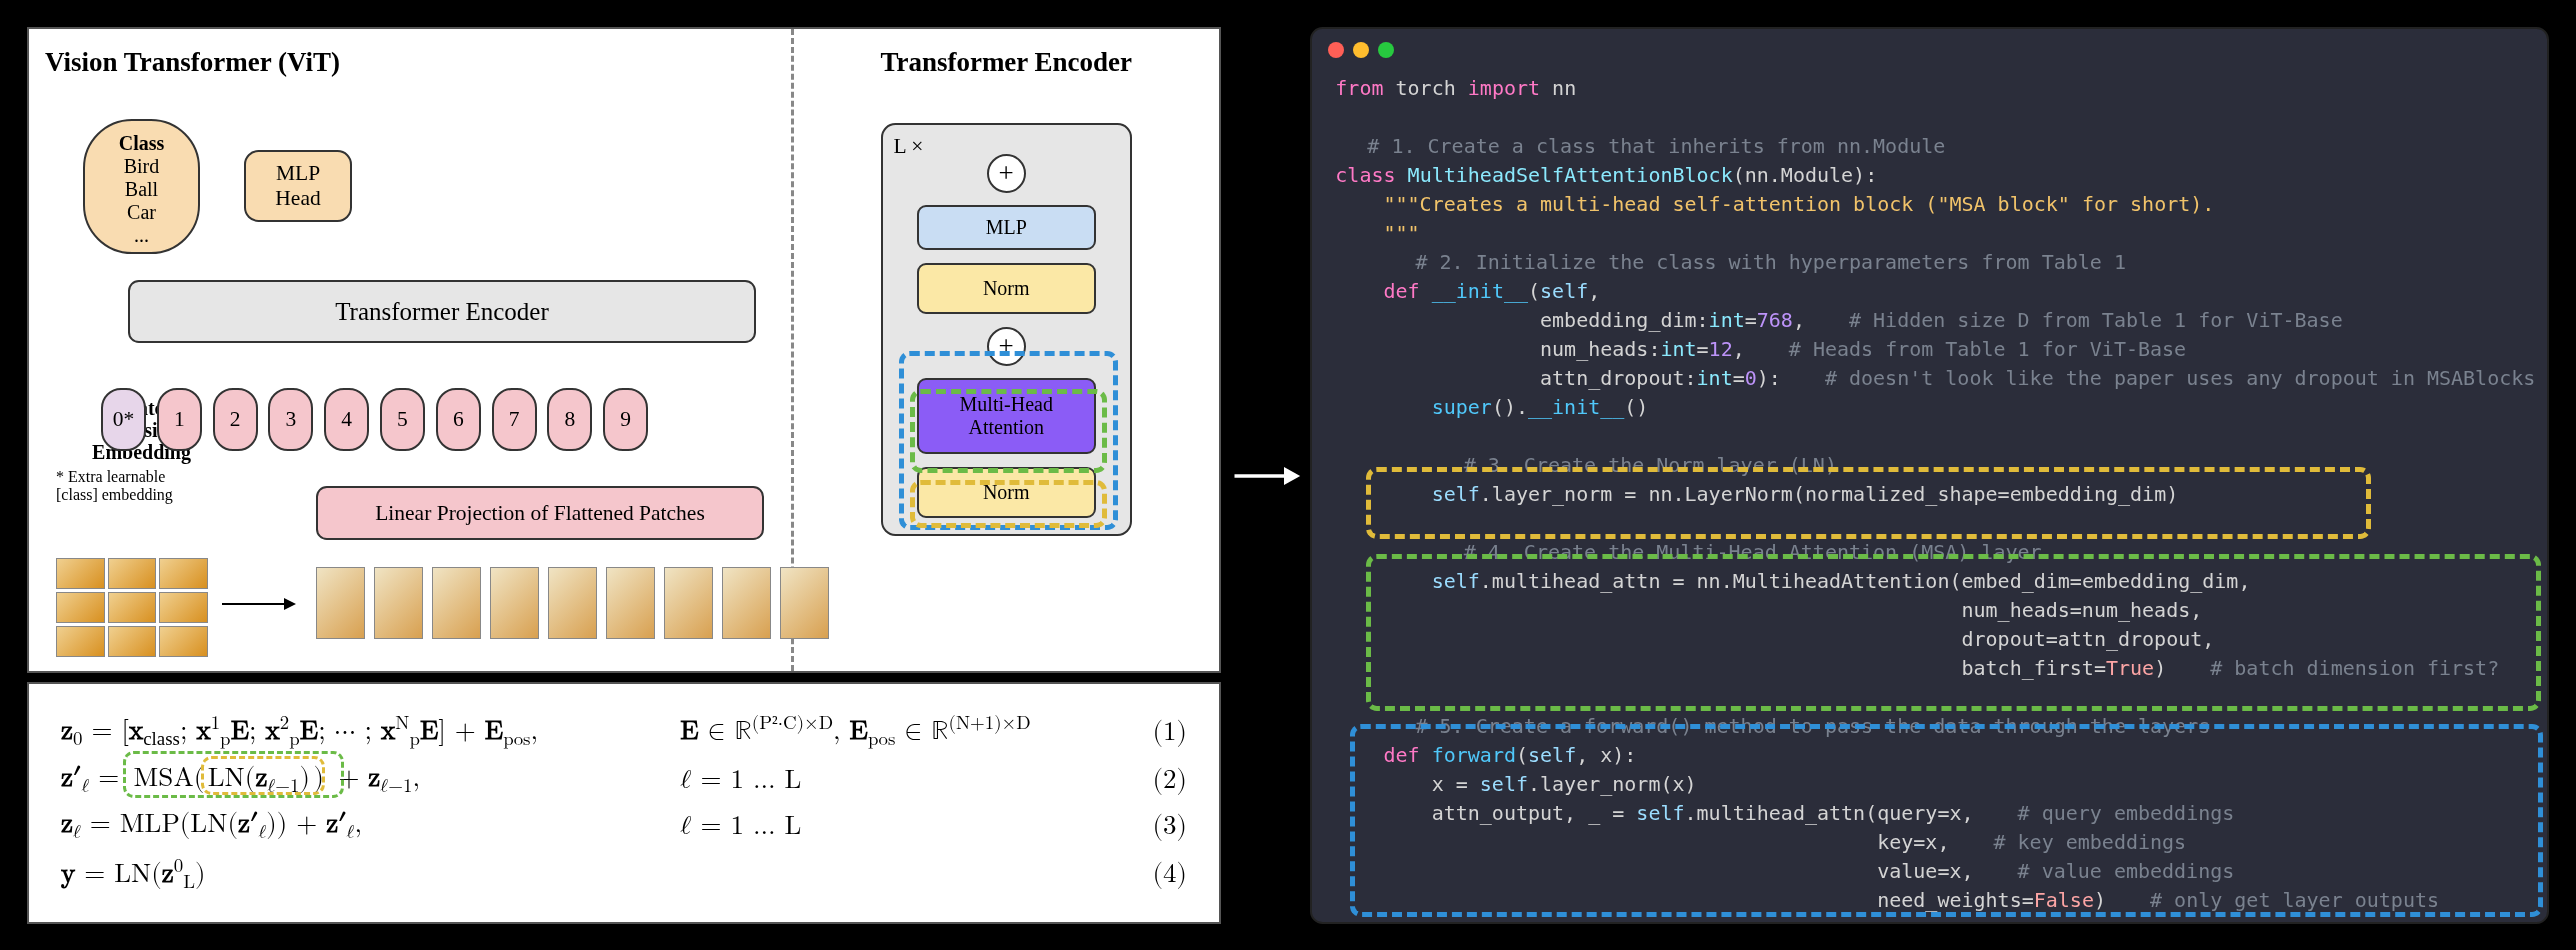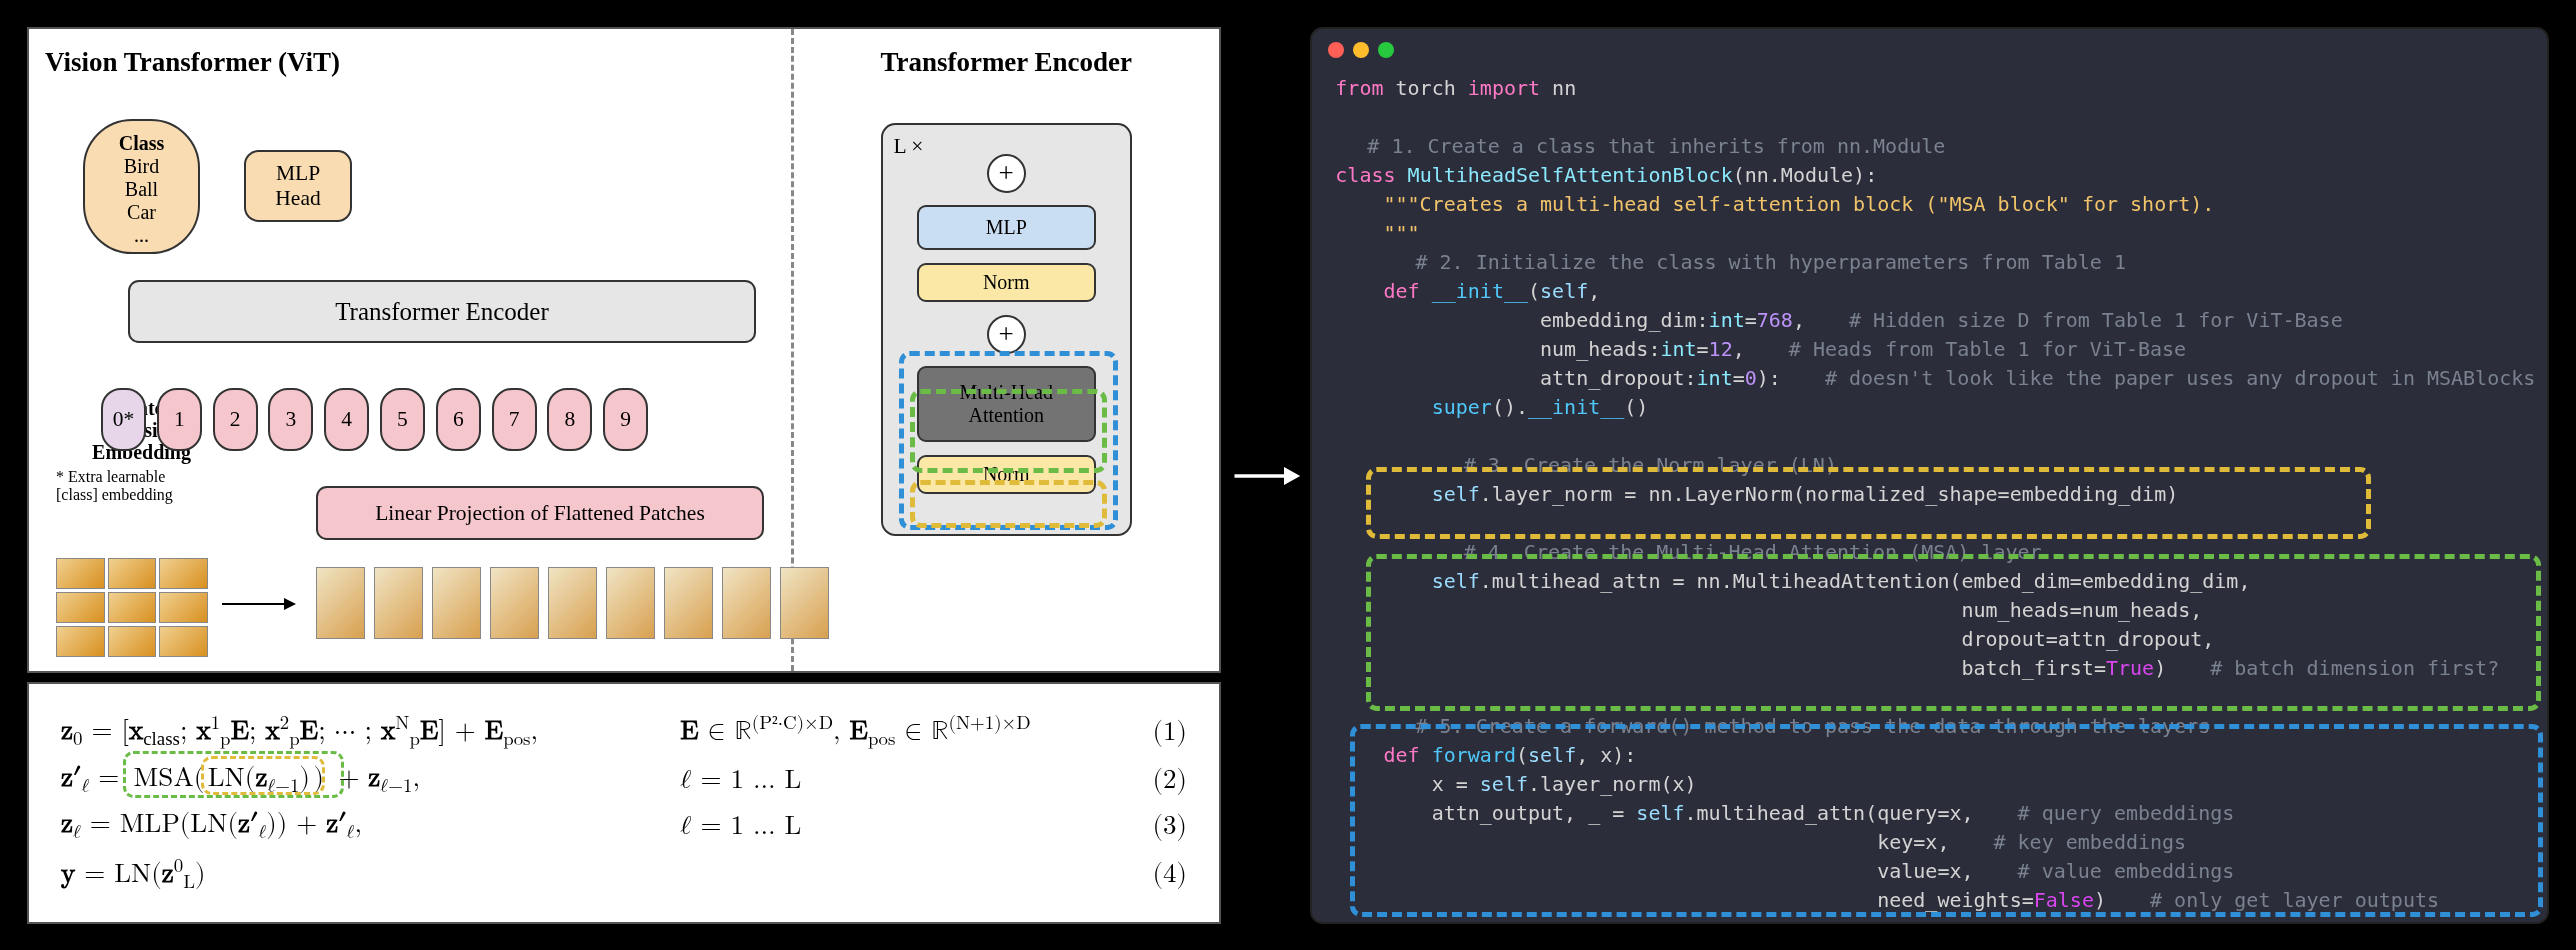--- a/index.html
+++ b/index.html
@@ -169,22 +169,22 @@
   .blk {
     border:2.7px solid #333;
     border-radius:9px;
     width: 179px;
     margin: 0 auto;
     display:flex;align-items:center;justify-content:center;
     font-size:20px;
     text-align:center;
   }
   .mlp-b { background:#c9ddf3; height:45px; }
-  .norm-b { background:#fbe8a6; height:39px; }
-  .mha-b { background:#737373; height:76px; }
+  .norm-b { background:#fbe8a6; height:51px; }
+  .mha-b { background:#8b5cf6; height:76px; }
   .addc {
     width:39px;height:39px;border:2.7px solid #333;border-radius:50%;
     margin:0 auto; font-size:27px; display:flex;align-items:center;justify-content:center;background:#fff;
   }
   .enc-gap{height:12.6px;}
   .emb-p {
     width:179px;height:63px;border:2.7px solid #333;border-radius:9px;
     background:#f5c6cc;margin-top:18px;
     display:flex;align-items:center;justify-content:center;font-size:20px;text-align:center;
   }
@@ -245,21 +245,21 @@
     line-height:1.45;
     white-space:pre;
   }
   .c-kw{color:#ff79c6;}
   .c-cls{color:#8be9fd;}
   .c-str{color:#f1c36a;}
   .c-cmt{color:#7a828f;margin-left:32px;}
   .c-fn{color:#50c8fa;}
   .c-num{color:#bd93f9;}
   .c-self{color:#9bdcfe;}
-  .c-bool{color:#d946ef;margin-top:26px;}
+  .c-bool{color:#fca5a5;margin-top:26px;}
   .c-type{color:#8be9fd;}
 </style>
 </head>
 <body>
 
 <div class="left-col">
 
   <div class="fig-panel">
     <div class="vit-side">
       <div class="title">Vision Transformer (ViT)</div>

